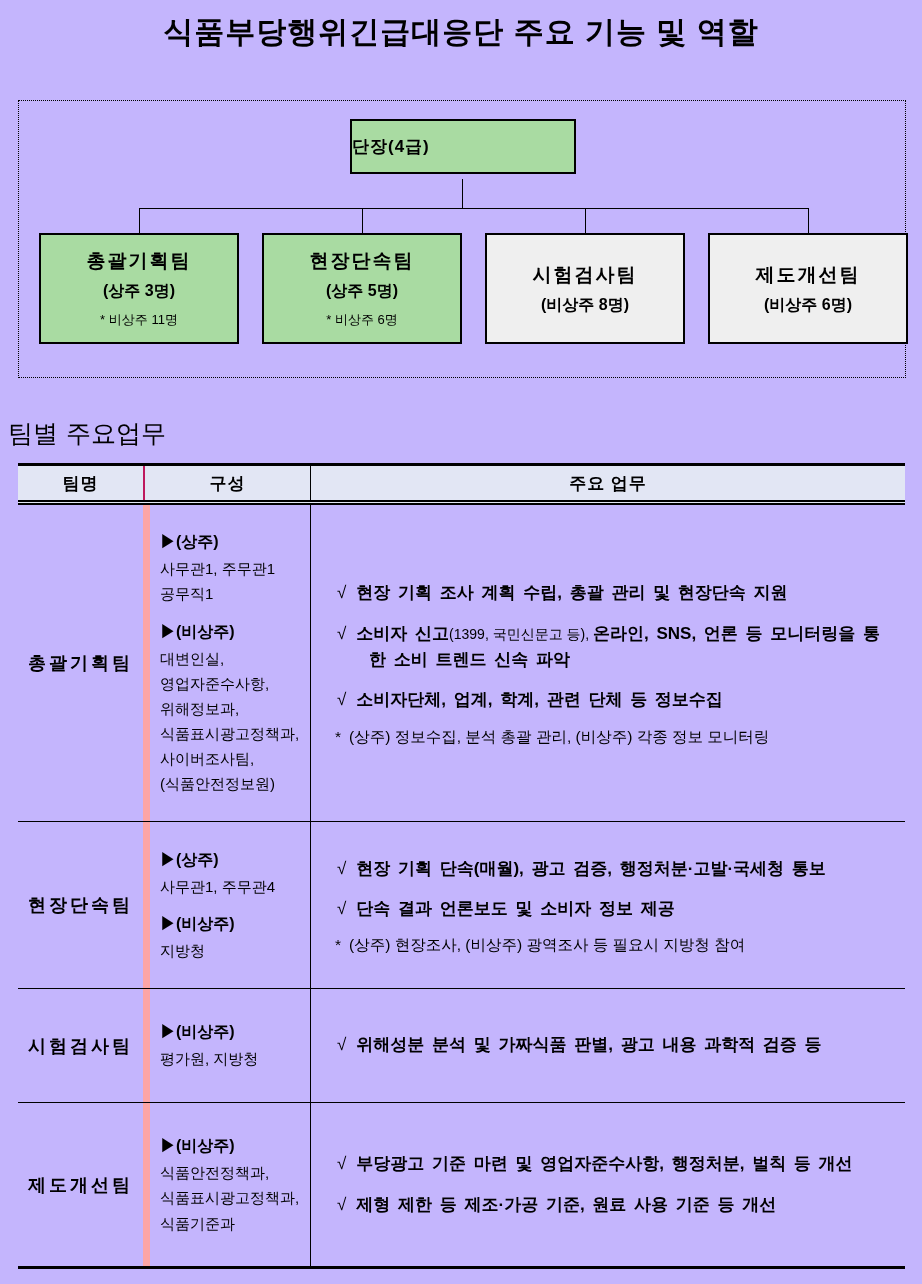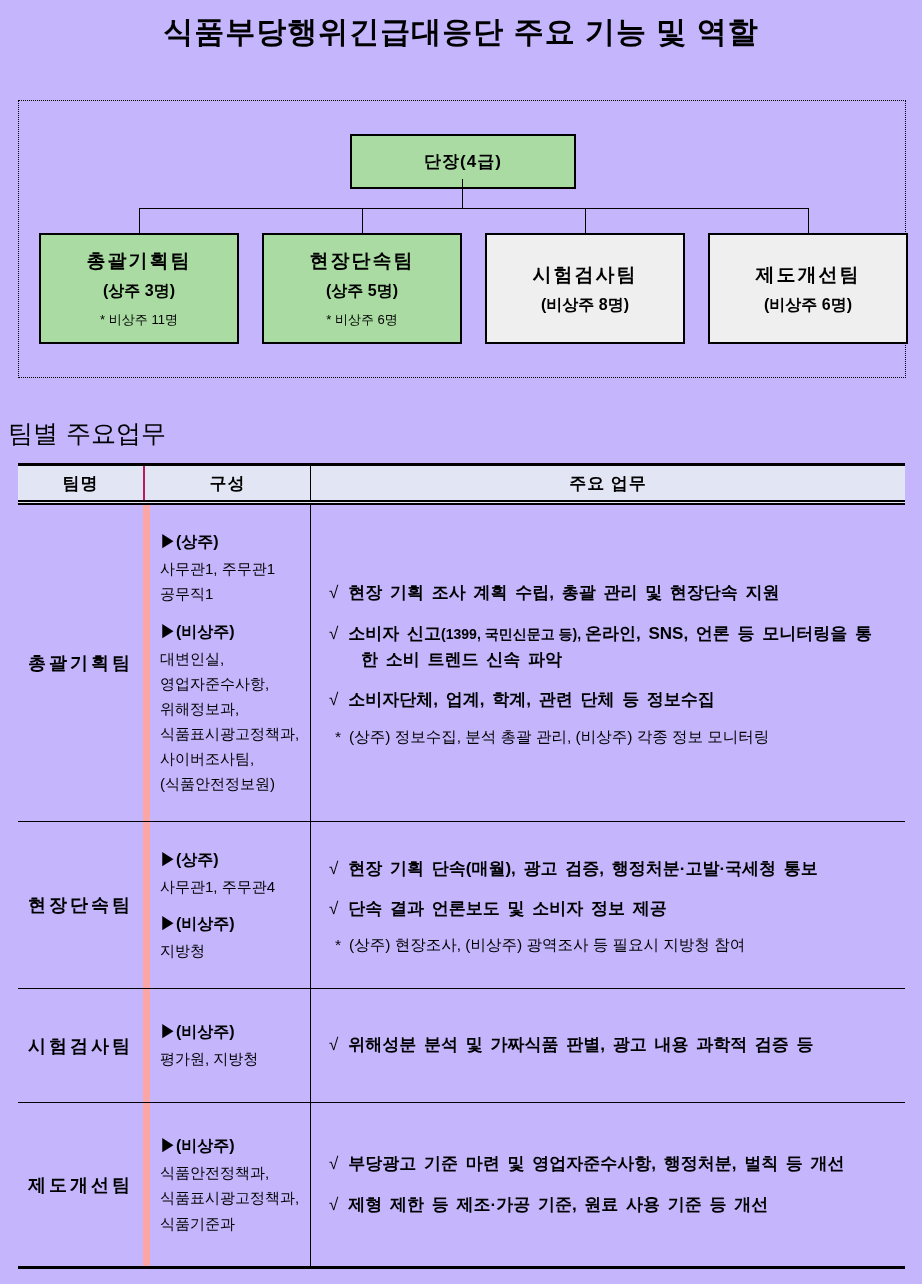--- a/index.html
+++ b/index.html
@@ -9,23 +9,23 @@
   
   .doc-title{position:absolute;top:12px;left:0;width:100%;text-align:center;
              font-size:30px;font-weight:bold;letter-spacing:1px;}
   .doc-subtitle{position:absolute;top:56px;left:8px;
              font-family:"DejaVu Serif","Liberation Serif",serif;font-size:26px;}
   .doc-subtitle .paren{font-size:20px;}
 
   
   .orgchart{position:absolute;left:18px;top:100px;width:888px;height:278px;
             border:1px dotted #000;box-sizing:border-box;}
-  .root-box{position:absolute;left:331px;top:33px;width:226px;height:55px;
+  .root-box{position:absolute;left:331px;top:18px;width:226px;height:55px;
             background:var(--box-green,#a9dba2);border:2px solid #000;box-sizing:border-box;
-            display:flex;align-items:center;justify-content:center;
+            display:flex;align-items:center;
             font-weight:bold;font-size:17px;letter-spacing:1px;}
   .stem{position:absolute;left:443px;top:78px;width:1px;height:29px;background:#000;}
   .hline{position:absolute;left:120px;top:107px;width:670px;height:1px;background:#000;}
   .drop{position:absolute;top:107px;width:1px;height:26px;background:#000;}
   .team-box{position:absolute;top:132px;width:200px;height:111px;border:2px solid #000;
             box-sizing:border-box;display:flex;flex-direction:column;align-items:center;
             justify-content:center;text-align:center;}
   .team-box.green{background:var(--box-green,#a9dba2);}
   .team-box.gray{background:var(--box-gray,#efefef);}
   .box-title{font-weight:bold;font-size:19px;letter-spacing:2px;}
@@ -59,27 +59,27 @@
   .c-team{width:125px;display:flex;align-items:center;justify-content:center;
           font-weight:bold;font-size:18px;letter-spacing:3px;}
   .c-comp{width:167px;border-left:7px solid #fca5a5;display:flex;flex-direction:column;
           justify-content:center;padding:12px 6px 12px 10px;font-size:15px;line-height:1.68;}
   .c-task{flex:1;border-left:1px solid #000;display:flex;flex-direction:column;
           justify-content:center;padding:10px 12px 10px 14px;}
 
   .comp-line.bold{font-weight:bold;font-size:16px;}
   .comp-line.gap{margin-top:12px;}
 
-  .task-line{margin:7px 4px;font-size:17px;line-height:1.55;
+  .task-line{margin:7px 12px;font-size:17px;line-height:1.55;
              padding-left:32px;text-indent:-32px;}
   .task-line .mark{font-weight:normal;margin-right:10px;}
   .task-line.note{font-size:15.5px;padding-left:36px;text-indent:-26px;margin:4px 0;}
   .task-line.note .mark{margin-right:8px;}
   .seg-bold{font-weight:bold;word-spacing:3px;}
-  .seg-small{font-weight:bold;font-size:14px;}
+  .seg-small{font-weight:normal;font-size:14px;}
   .seg-normal{font-weight:normal;font-size:15.5px;}
 </style>
 </head>
 <body>
 
 <div class="page">
 
   <div class="doc-title">식품부당행위긴급대응단 주요 기능 및 역할</div>
 
 

